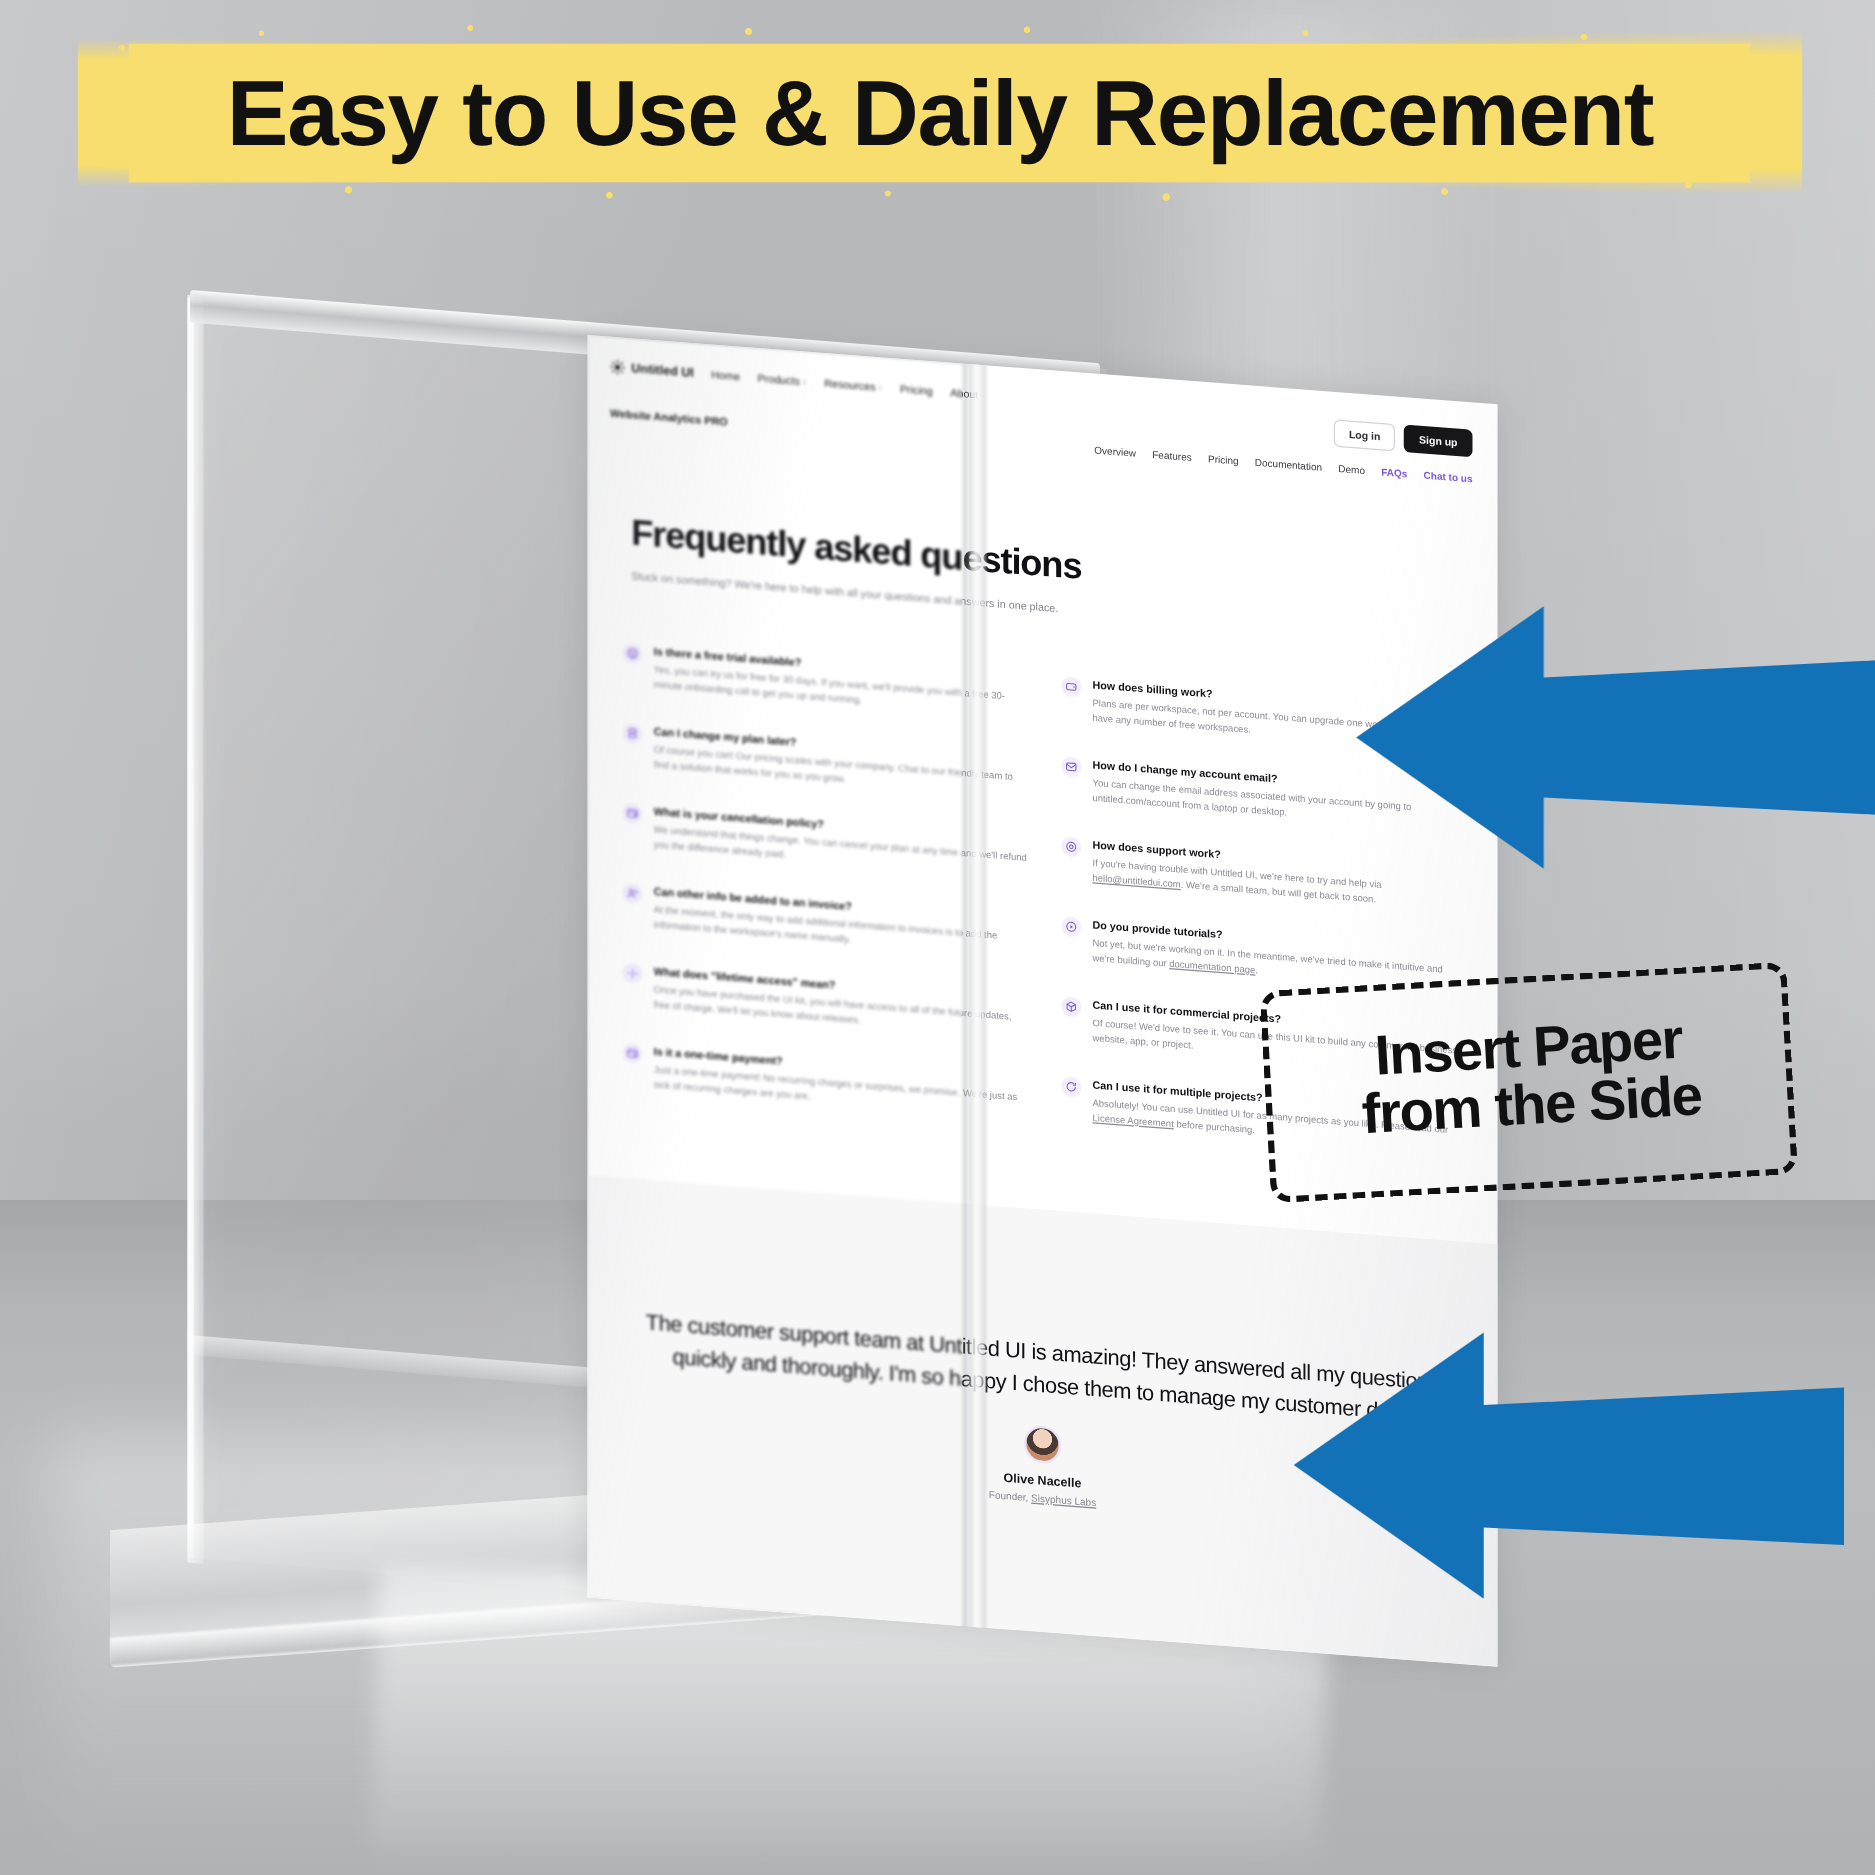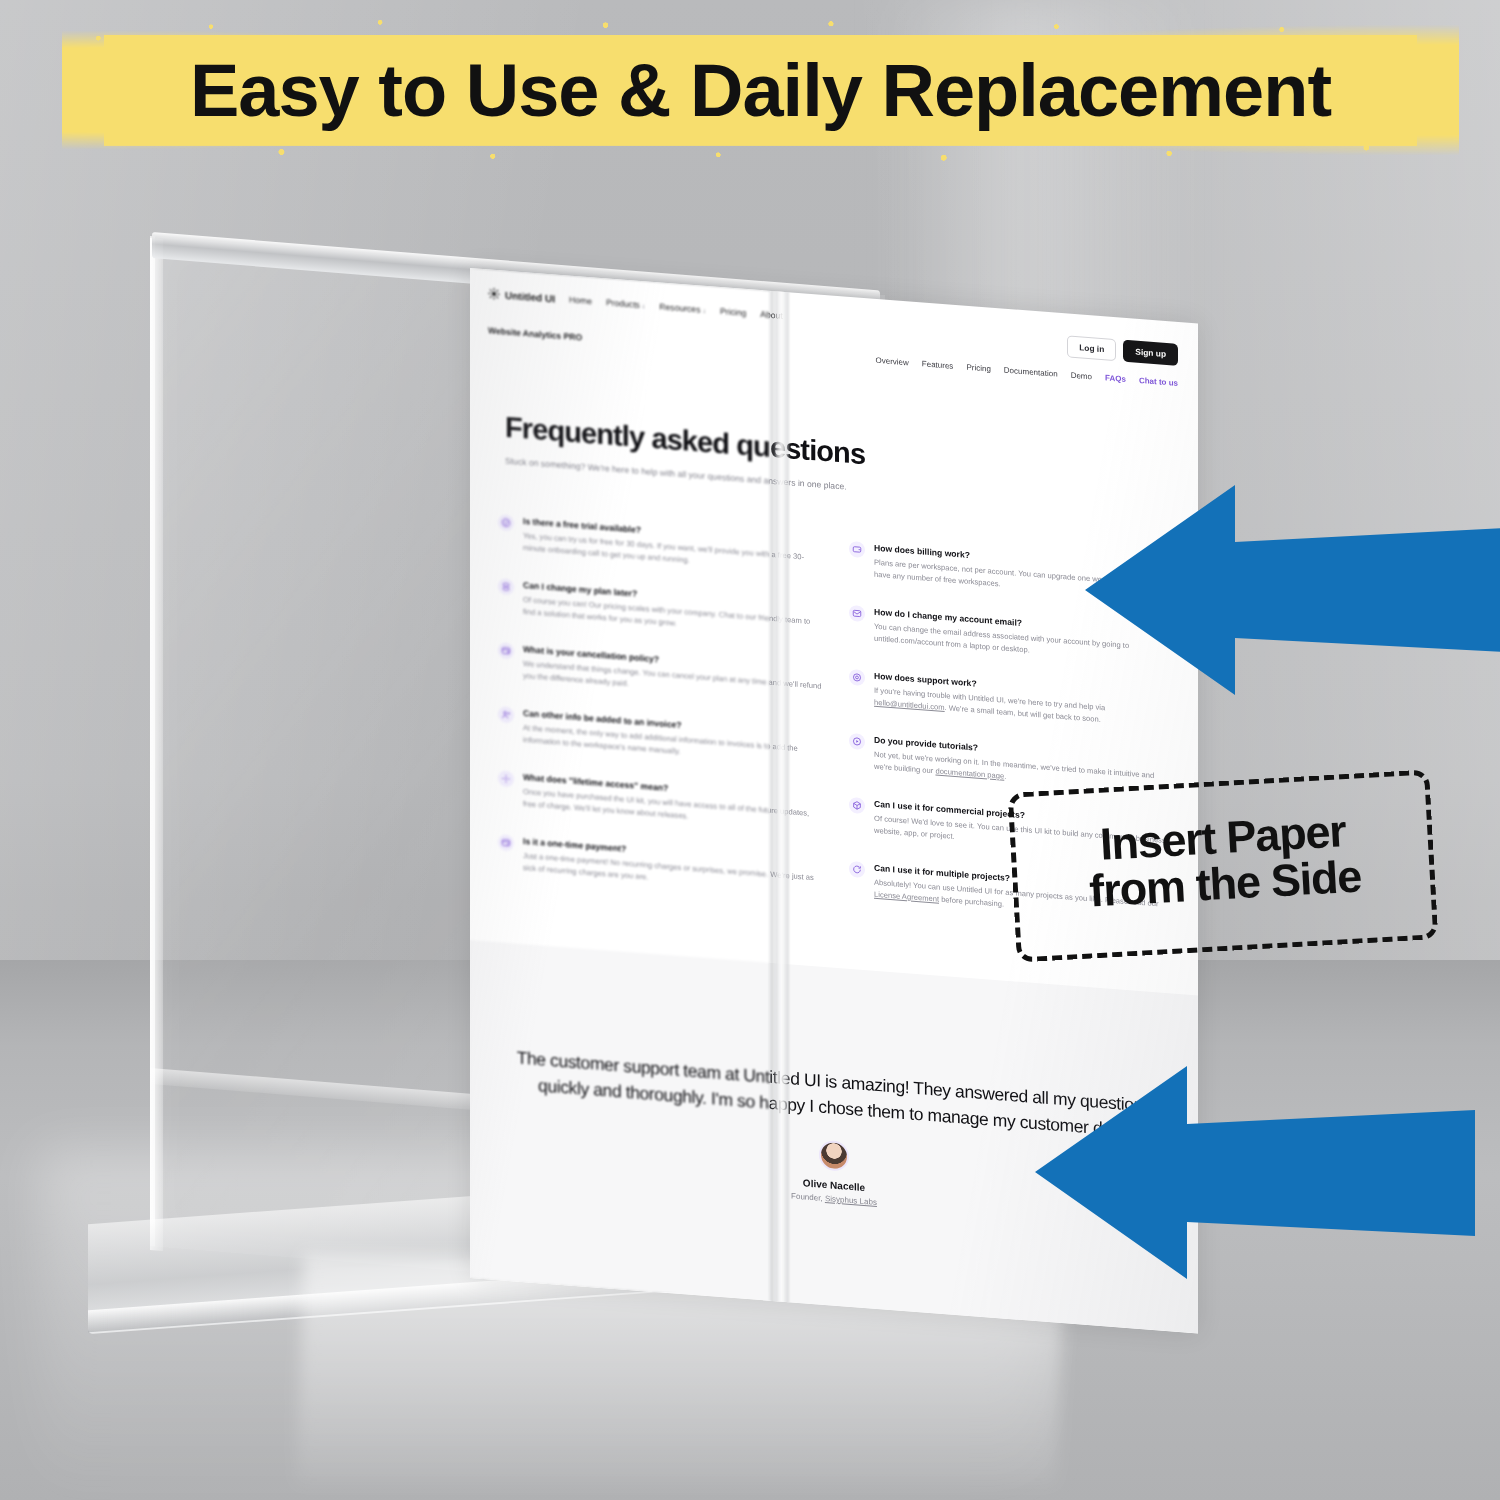--- a/index.html
+++ b/index.html
@@ -20,21 +20,21 @@
   .bg-wall-sheen{position:absolute;left:880px;top:0;width:320px;height:1010px;
       background:linear-gradient(90deg,rgba(255,255,255,0) 0%,rgba(255,255,255,.28) 45%,rgba(255,255,255,0) 100%);
       filter:blur(22px);}
   .floor{position:absolute;left:0;top:960px;width:1500px;height:540px;
       background:linear-gradient(180deg,#a5a6a8 0%,#b4b5b7 16%,#bcbdbf 40%,#b0b1b3 100%);}
   .floor-sheen{position:absolute;left:40px;top:1150px;width:1000px;height:350px;
       background:linear-gradient(180deg,rgba(255,255,255,.34),rgba(255,255,255,0));
       filter:blur(26px);}
 
   
-  .banner{position:absolute;left:62px;top:24px;width:1380px;height:132px;padding-left:17px;}
+  .banner{position:absolute;left:62px;top:24px;width:1380px;height:132px;}
   .banner-paint{position:absolute;inset:0;
      background:#f7de6e;
      -webkit-mask-image:
         radial-gradient(ellipse 52% 58% at 4% 50%, #000 55%, transparent 78%),
         radial-gradient(ellipse 60% 62% at 97% 50%, #000 55%, transparent 80%),
         linear-gradient(#000,#000);
      -webkit-mask-size:100% 100%,100% 100%,94% 84%;
      -webkit-mask-position:0 0,0 0,50% 50%;
      -webkit-mask-repeat:no-repeat;
      mask-image:

